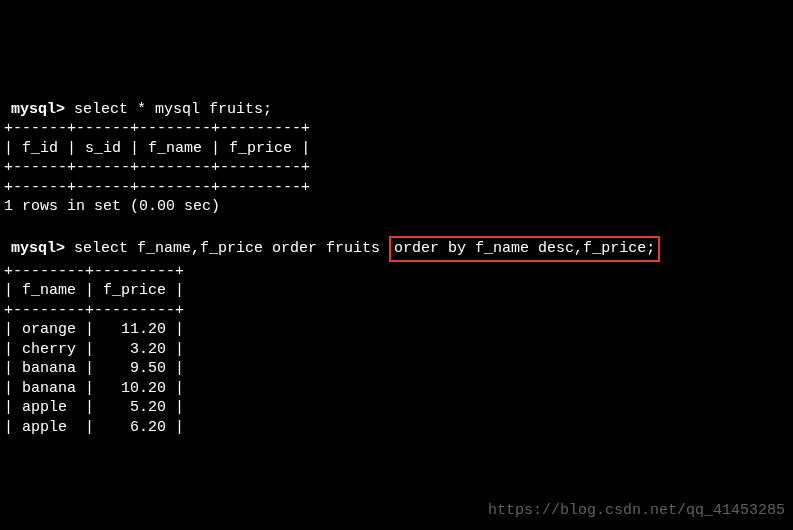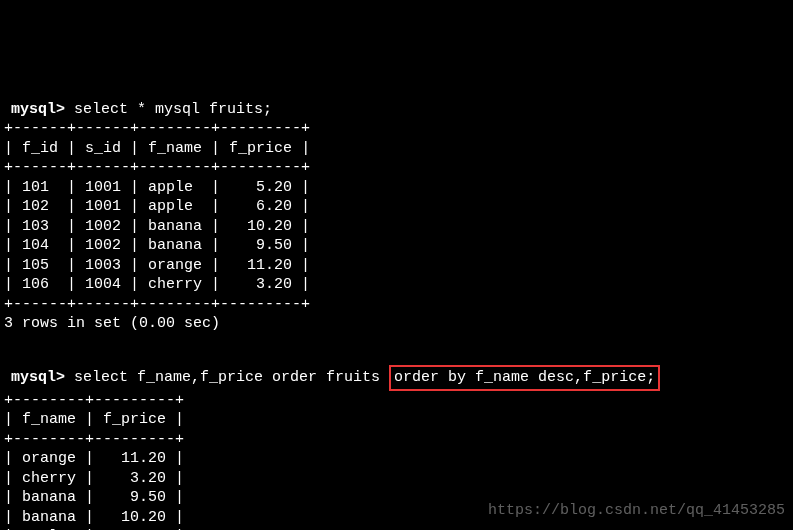--- a/index.html
+++ b/index.html
@@ -20,49 +20,42 @@
       white-space: pre;
     }
     .prompt {
       font-weight: bold;
       padding-left: 7px;
     }
     .highlight-box {
       border: 2px solid #e83535;
       padding: 1px 3px;
       display: inline-block;
-      margin-top: 12px;
     }
     .watermark {
       position: absolute;
       bottom: 10px;
       right: 8px;
       color: #888;
       font-size: 15px;
       opacity: 0.7;
     }
   </style>
 </head>
 <body>
 
 
 
 <div>
 <span class="prompt">mysql&gt;</span> <span>select * mysql fruits;</span>
 <span>+------+------+--------+---------+</span>
 | <span>f_id</span> | <span>s_id</span> | <span>f_name</span> | <span>f_price</span> |
 <span>+------+------+--------+---------+</span>
-<div id="rows1">| 101  | 1001 | apple  |    5.20 |
-| 102  | 1001 | apple  |    6.20 |
-| 103  | 1002 | banana |   10.20 |
-| 104  | 1002 | banana |    9.50 |
-| 105  | 1003 | orange |   11.20 |
-| 106  | 1004 | cherry |    3.20 |
-</div><span>+------+------+--------+---------+</span>
-<span>3 rows in set (0.00 sec)</span>
+<span>+------+------+--------+---------+</span>
+<span>1 rows in set (0.00 sec)</span>
 
 <span class="prompt">mysql&gt;</span> <span>select f_name,f_price order fruits </span><span class="highlight-box">order by f_name desc,f_price;</span>
 <span>+--------+---------+</span>
 | <span>f_name</span> | <span>f_price</span> |
 <span>+--------+---------+</span>
 <div id="rows2">| orange |   11.20 |
 | cherry |    3.20 |
 | banana |    9.50 |
 | banana |   10.20 |
 | apple  |    5.20 |

